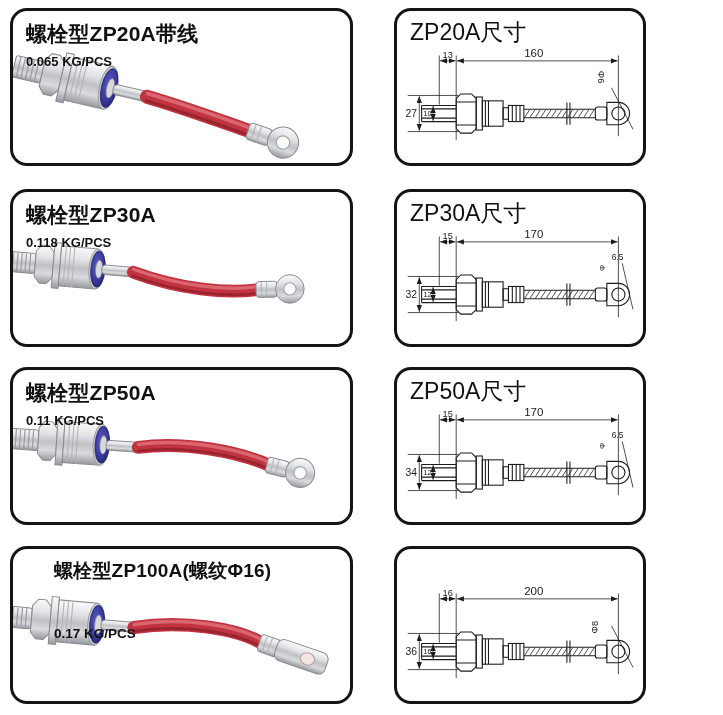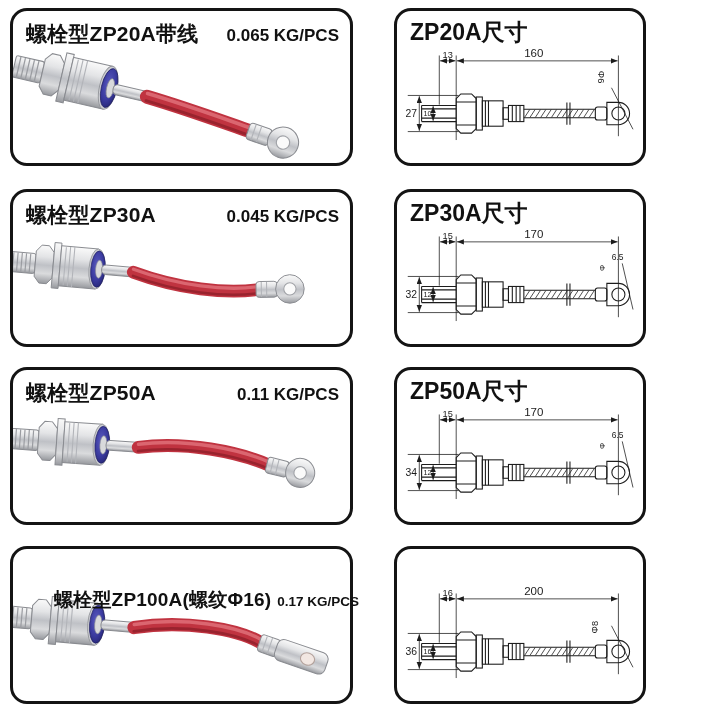--- a/index.html
+++ b/index.html
@@ -11,27 +11,27 @@
   .row.r2 { top:189px; }
   .row.r3 { top:367px; }
   .row.r4 { top:546px; }
 
   .panel { position:absolute; top:0; height:158px; background:#fff;
            border:3.5px solid #141414; border-radius:17px; box-sizing:border-box; }
   .photo-panel { left:10px; width:343px; }
   .dim-panel   { left:394px; width:252px; }
 
   .photo-head { position:absolute; top:9px; left:13px; right:11px;
-                display:flex; justify-content:space-between; align-items:baseline; gap:6px; }
+                display:flex; justify-content:space-between; align-items:baseline; gap:6px;flex-direction:column; }
   .ptitle { font-size:21px; font-weight:bold; letter-spacing:0.2px; white-space:nowrap; }
-  .pweight { font-size:17px; font-weight:bold; white-space:nowrap; }
+  .pweight { font-size:13px; font-weight:bold; white-space:nowrap; }
   .row.r4 .ptitle { font-size:19px;margin-left:28px; }
   .row.r4 .pweight { font-size:13.5px;margin-top:36px; }
 
-  .dtitle { position:absolute; top:6px; left:13px; font-size:23px; font-weight:bold; white-space:nowrap; }
+  .dtitle { position:absolute; top:6px; left:13px; font-size:23px; font-weight:normal; white-space:nowrap; }
 
   .photo-svg, .dim-svg { position:absolute; left:0; top:0; width:100%; height:100%; }
 
   
   .dim-svg .mid  { stroke:#1c1c1c; stroke-width:1.4; fill:none; }
   .dim-svg .thin { stroke:#1c1c1c; stroke-width:1;   fill:none; }
   .dim-svg text  { fill:#1c1c1c; stroke:none; font-family:"Liberation Sans","DejaVu Sans",sans-serif; }
 
   
   .metal   { fill:url(#metV); stroke:#898b90; stroke-width:0.9; }
@@ -157,21 +157,21 @@
           <g transform="translate(175,6) rotate(-6)">
             <rect class="metal" x="-2" y="-7.5" width="20" height="15" rx="3"></rect>
             <path class="groove" d="M3,-7 V7 M8,-7 V7"></path>
             <circle class="metal" cx="30" cy="0" r="13.5"></circle>
             <circle class="hole" cx="30" cy="0" r="5.8"></circle>
           </g>
         </g>
       </svg>
       <div class="photo-head">
         <span class="ptitle">螺栓型ZP30A</span>
-        <span class="pweight">0.045 KG/PCS</span>
+        <span class="pweight">0.118 KG/PCS</span>
       </div>
     </div>
 
     <div class="panel dim-panel">
       <svg class="dim-svg" viewBox="0 0 320 158">
         <path class="thin" d="M55,38 V102 M77,38 V148 M288,38 V143 M14,90 H80 M14,137 H80"></path>
         <line class="thin" x1="56" y1="45" x2="76" y2="45" marker-start="url(#mS)" marker-end="url(#mE)"></line>
         <line class="thin" x1="78" y1="45" x2="287" y2="45" marker-start="url(#mS)" marker-end="url(#mE)"></line>
         <line class="thin" x1="29" y1="91" x2="29" y2="136" marker-start="url(#mS)" marker-end="url(#mE)"></line>
         <line class="thin" x1="47" y1="104" x2="47" y2="123" marker-start="url(#mS)" marker-end="url(#mE)"></line>

